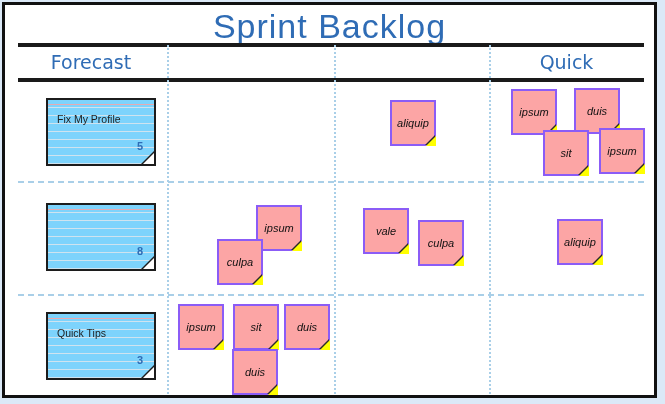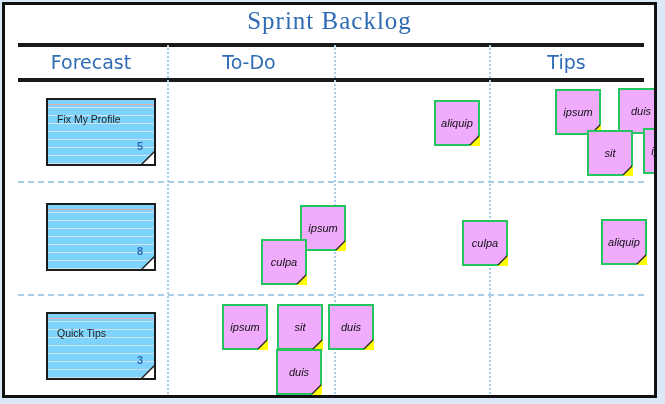--- a/index.html
+++ b/index.html
@@ -15,22 +15,22 @@
     background:#ffffff;
     border:3px solid #111111;
     box-sizing:border-box;
     overflow:hidden;
   }
   
   .title{
     position:absolute;left:0;top:2px;width:100%;
     text-align:center;
     color:#2f6cb5;
-    font-size:25px;
-    font-family:Liberation Serif, serif;
+    font-size:34px;
+    font-family:Liberation Sans, sans-serif;
     letter-spacing:1px;
     font-weight:400;
   }
   .rule{
     position:absolute;left:13px;width:626px;
     height:0;border-top:4px solid #1a1a1a;
   }
   .rule-top{top:38px;}
   .rule-bottom{top:73px;}
   
@@ -93,24 +93,23 @@
     position:absolute;right:-1px;bottom:-1px;
     width:0;height:0;
     border-left:13px solid transparent;
     border-bottom:13px solid #ffffff;
     filter:drop-shadow(-1px -1px 0 #1c1c1c);
   }
   
   .note{
     position:absolute;
     width:46px;height:46px;
-    background:#f0abfc;
-    border:2px solid #22c55e;
+    background:#fca5a5;
+    border:2px solid #8b5cf6;
     box-sizing:border-box;
-    margin-left:44px;
   }
   .note .ntext{
     position:absolute;left:0;right:0;top:50%;
     transform:translateY(-50%);
     text-align:center;
     font-style:italic;
     font-size:11px;
     color:#111111;
     font-family:"Liberation Sans", sans-serif;
     line-height:12px;
@@ -128,22 +127,21 @@
 
 <div class="board">
 
   <div class="title">Sprint Backlog</div>
 
   <div class="rule rule-top"></div>
   <div class="rule rule-bottom"></div>
 
   <div class="headrow" id="headrow">
       <div class="colhead" style="left: 13px; width: 146px;">Forecast</div>
-      <div class="colhead" style="left: 162px; width: 164px;">To-Do</div>
-      <div class="colhead" style="left: 484px; width: 155px;">Tips</div>
+      <div class="colhead" style="left: 484px; width: 155px;">Quick</div>
     </div>
 
   <div id="guides">
       <div class="vline" style="left: 162px;"></div>
       <div class="vline" style="left: 329px;"></div>
       <div class="vline" style="left: 484px;"></div>
       <div class="hline" style="top: 176px;"></div>
       <div class="hline" style="top: 289px;"></div>
     </div>
 
@@ -183,20 +181,24 @@
           <div class="fold"></div>
         </div>
         <div class="note" style="left: 251px; top: 24px;">
           <div class="ntext">ipsum</div>
           <div class="nfold"></div>
         </div>
         <div class="note" style="left: 212px; top: 58px;">
           <div class="ntext">culpa</div>
           <div class="nfold"></div>
         </div>
+        <div class="note" style="left: 358px; top: 27px;">
+          <div class="ntext">vale</div>
+          <div class="nfold"></div>
+        </div>
         <div class="note" style="left: 413px; top: 39px;">
           <div class="ntext">culpa</div>
           <div class="nfold"></div>
         </div>
         <div class="note" style="left: 552px; top: 38px;">
           <div class="ntext">aliquip</div>
           <div class="nfold"></div>
         </div>
       </div>
       <div class="lane" style="top: 289px; height: 103px; padding-left: 7px;">

